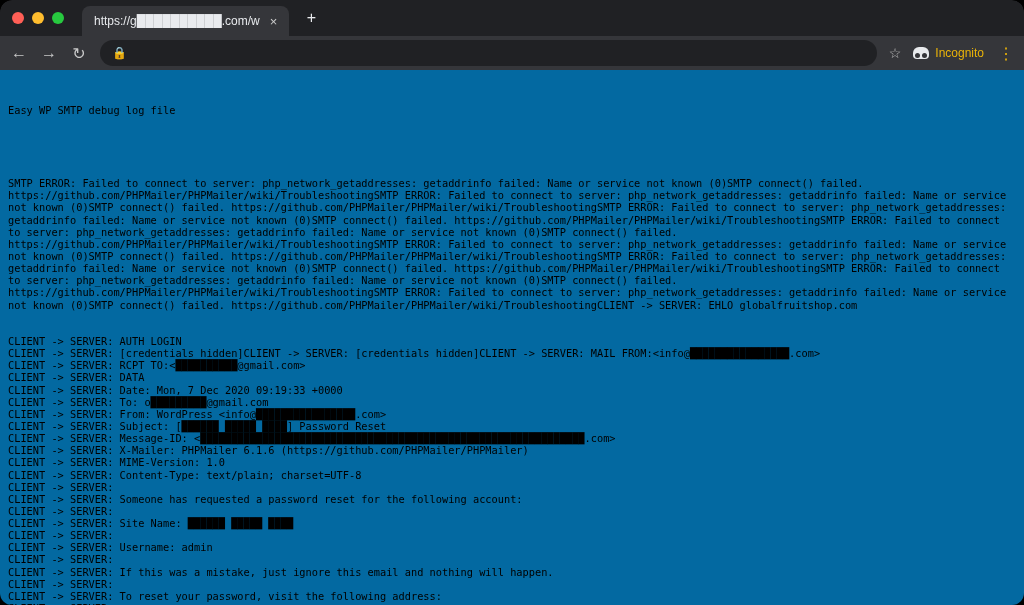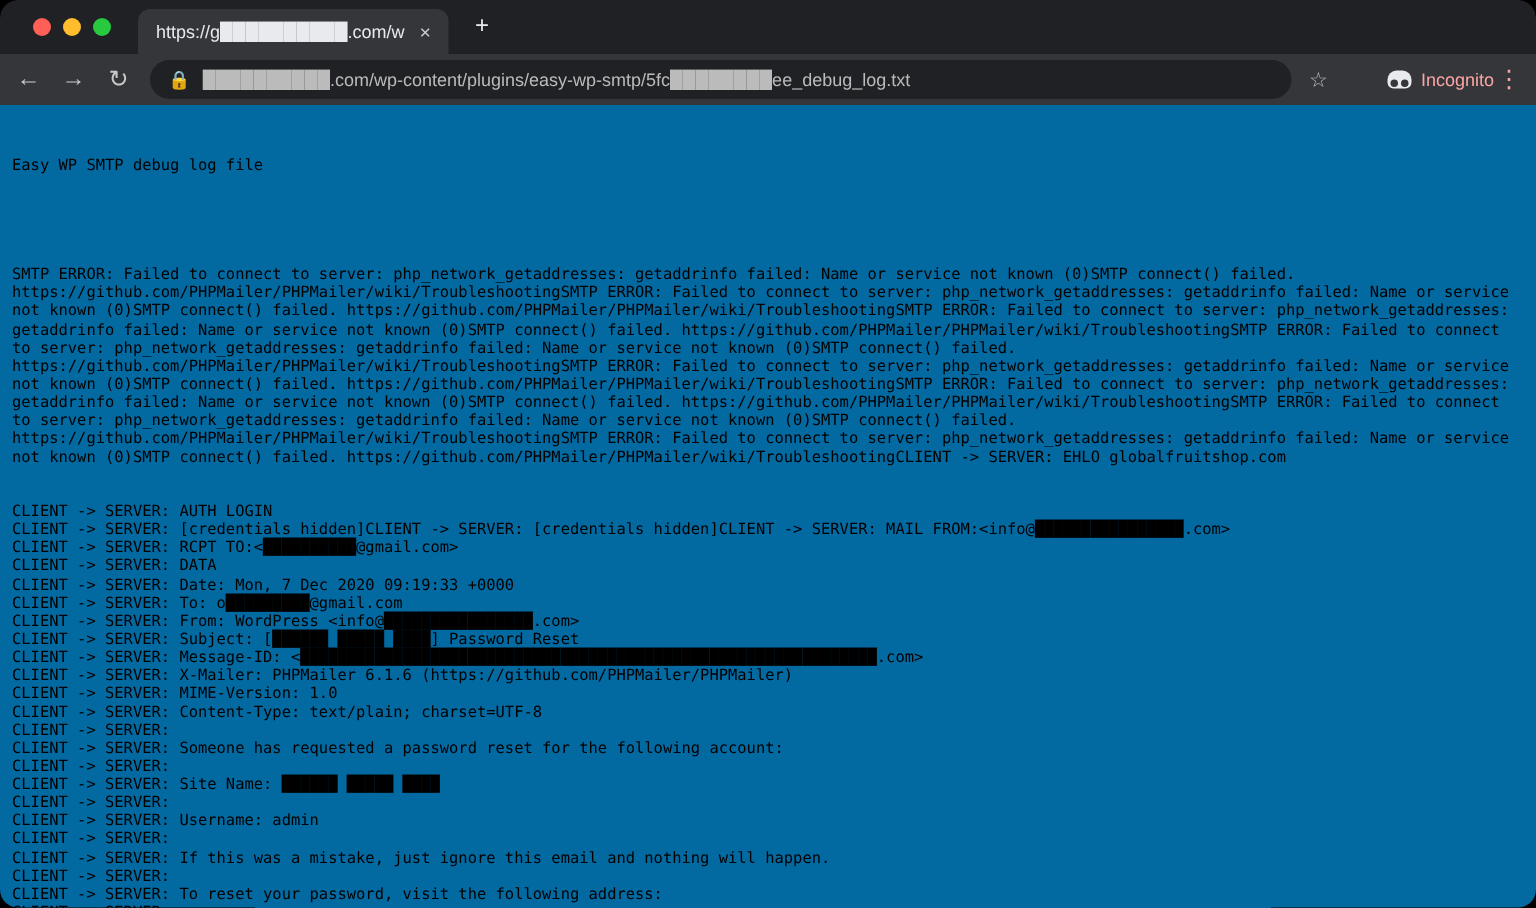--- a/index.html
+++ b/index.html
@@ -17,21 +17,21 @@
       display: flex;
       flex-direction: column;
       background: #000;
       border-radius: 12px;
     }
     .tabbar {
       display: flex;
       align-items: center;
       height: 36px;
       background: #202124;
-      padding-left: 22px;
+      padding-left: 12px;
       border-top-left-radius: 12px;
       border-top-right-radius: 12px;
     }
     .traffic-lights {
       display: flex;
       gap: 8px;
       align-items: center;
       margin-right: 18px;
     }
     .light { width: 12px; height: 12px; border-radius: 50%; }
@@ -86,24 +86,23 @@
       align-items: center;
       padding: 0 12px;
       font-size: 12px;
       gap: 8px;
     }
     .urlbar .lock { color: #9aa0a6; font-size: 12px;}
     .urlbar .addr { white-space: nowrap; overflow:hidden; text-overflow: ellipsis;}
     .right-icons {
       display: flex;
       align-items: center;
-      gap: 2px;
-      color: #fca5a5;
+      gap: 14px;
+      color: #eab308;
       font-size: 12px;
-      margin-left: 28px;
     }
     .incognito-badge {
       display:flex;align-items:center;gap:6px;
     }
     .incognito-icon {
       width:16px;height:12px;border-radius:6px 6px 4px 4px;
       background: #e8eaed;
       position: relative;
       display:inline-block;
     }
@@ -147,21 +146,20 @@
     </div>
     <div class="newtab">+</div>
   </div>
 
   <div class="toolbar">
     <span class="navicon">←</span>
     <span class="navicon">→</span>
     <span class="navicon">↻</span>
     <div class="urlbar">
       <span class="lock">🔒</span>
-      <span class="addr">██████████.com/wp-content/plugins/easy-wp-smtp/5fc████████ee_debug_log.txt</span>
     </div>
     <span class="star">☆</span>
     <div class="right-icons">
       <div class="incognito-badge">
         <span class="incognito-icon"></span>
         <span>Incognito</span>
       </div>
       <span class="menu">⋮</span>
     </div>
   </div>

